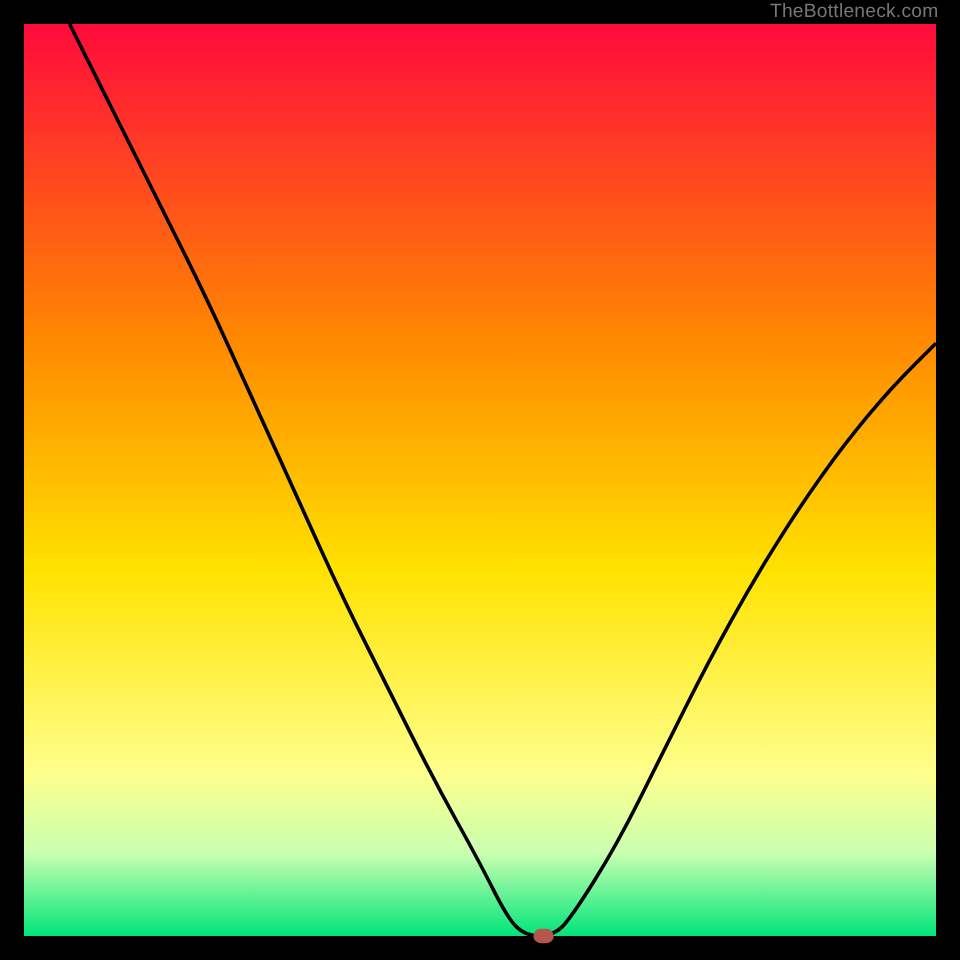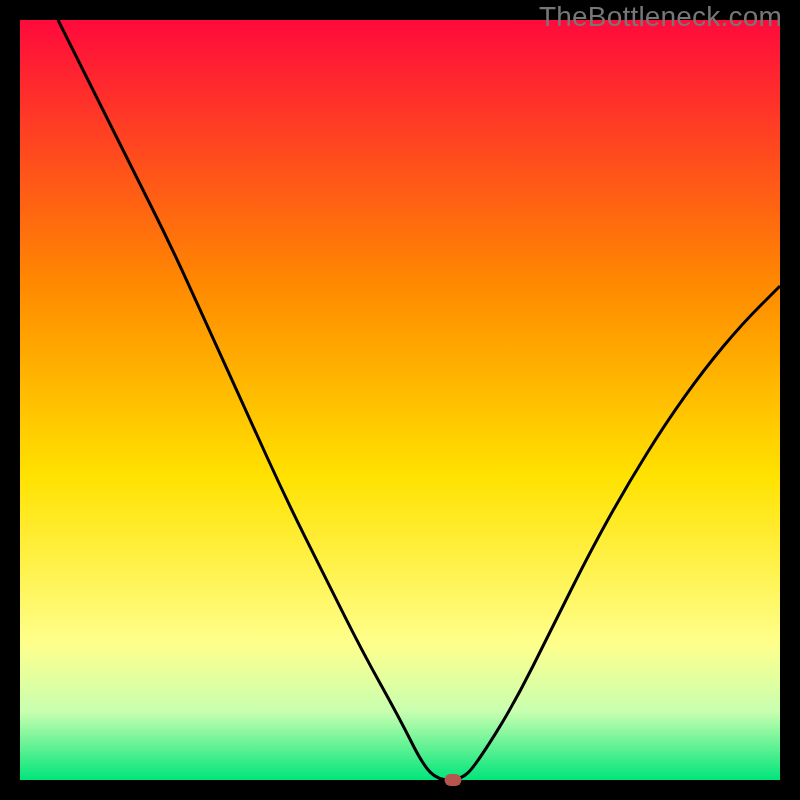--- a/index.html
+++ b/index.html
@@ -21,21 +21,21 @@
     left: 20px;
     top: 20px;
     width: 760px;
     height: 760px;
   }
   .watermark {
     position: absolute;
     top: 1px;
     right: 18px;
     font-family: Arial, Helvetica, sans-serif;
-    font-size: 28px;
+    font-size: 16px;
     color: #777777;
     letter-spacing: 0.2px;
   }
   .marker {
     position: absolute;
     width: 17px;
     height: 12px;
     border-radius: 6px;
     transform: translate(-50%, -50%);
   }

